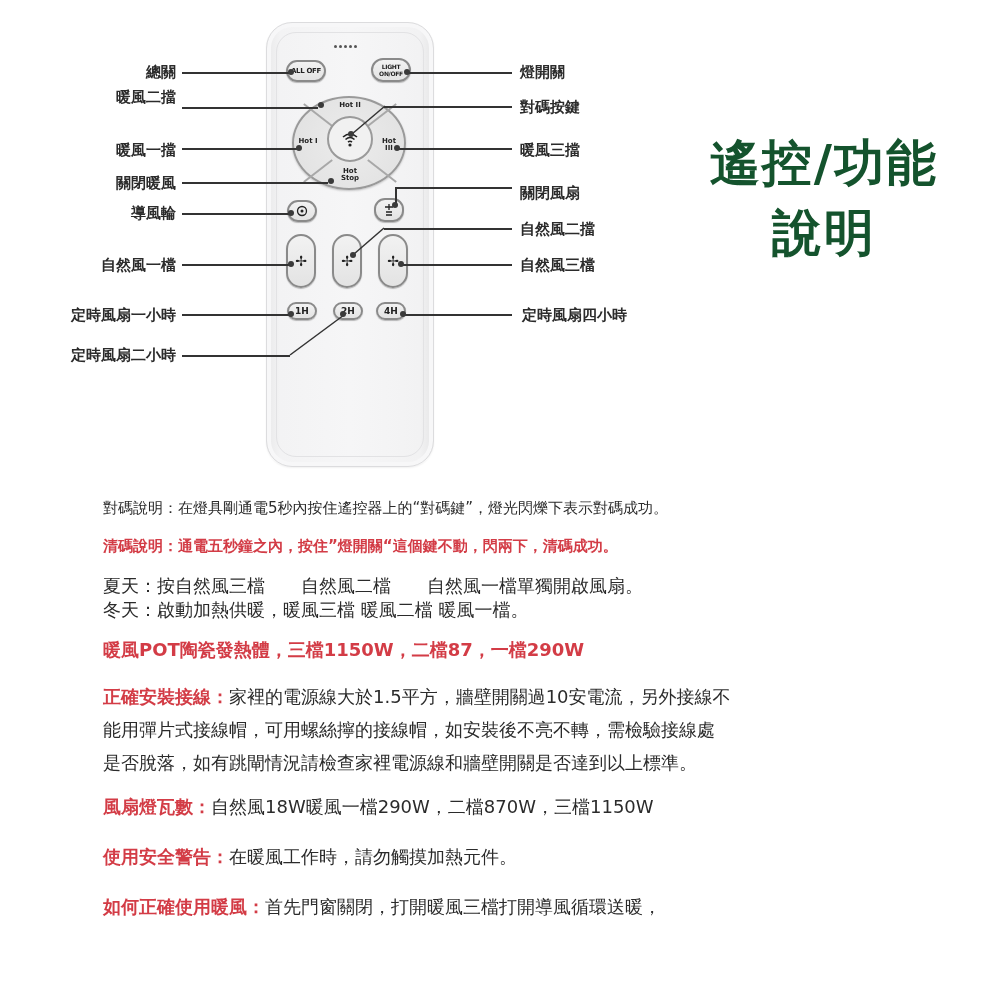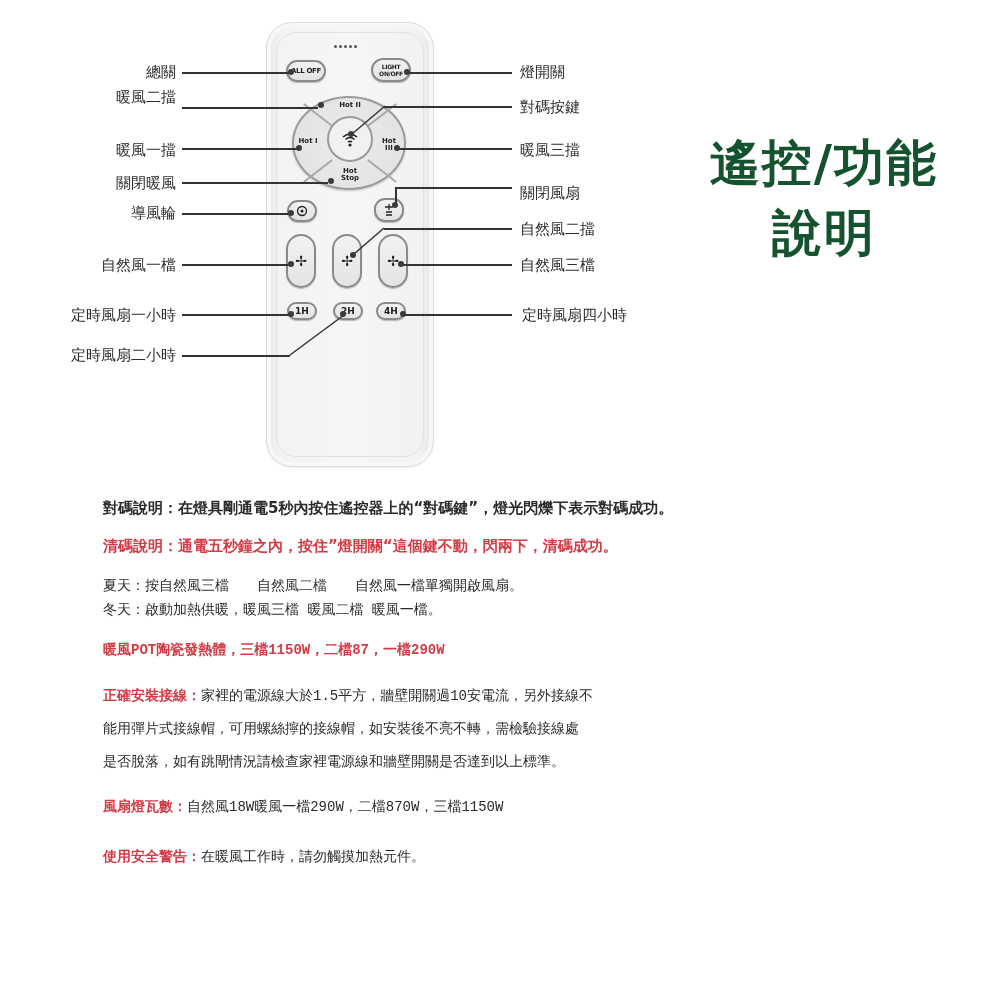--- a/index.html
+++ b/index.html
@@ -41,34 +41,34 @@
   .dpad-center {
     position: absolute; left: 327px; top: 116px; width: 46px; height: 46px;
     border-radius: 50%; border: 2px solid #9a9a9a; background: #f1f1f1;
     display: flex; align-items: center; justify-content: center;
   }
   .dpad-label { position: absolute; font-size: 7px; font-weight: bold; color: #222; text-align: center; line-height: 7px; }
 
   .fan-btn { position: absolute; width: 30px; height: 54px; border-radius: 15px; }
 
   
-  .lbl { position: absolute; font-size: 15px; color: #2b2b2b; white-space: nowrap; line-height: 18px; }
+  .lbl { position: absolute; font-size: 15px; color: #2b2b2b; white-space: nowrap; line-height: 18px; font-weight: bold; }
   .lbl.left { text-align: right; }
   .line { position: absolute; height: 1.5px; background: #333; }
   .dot { position: absolute; width: 6px; height: 6px; border-radius: 50%; background: #3a3a3a; }
 
   
   .title {
     position: absolute; left: 664px; top: 128px; width: 320px; text-align: center;
     font-size: 50px; font-weight: bold; color: #14532d; line-height: 70px; letter-spacing: 2px;
   }
 
   
   .para { position: absolute; left: 103px; font-size: 15px; line-height: 22px; color: #2b2b2b; white-space: nowrap; }
-  .para.big { font-size: 14px; line-height: 26px; font-family: Liberation Mono, monospace; }
+  .para.big { font-size: 18px; line-height: 26px; }
   .red { color: #d33c46; font-weight: bold; }
 </style>
 </head>
 <body>
 
 <div class="remote"></div>
 <div class="remote-inner"></div>
 <div class="led-dots">
     <span></span>
     <span></span>
@@ -201,21 +201,21 @@
 
 <div class="lbl" style="left:522px;top:306px;">定時風扇四小時</div>
 <div class="line" style="left:404px;top:314px;width:108px;"></div>
 <div class="dot" style="left:400px;top:311px;"></div>
 
 <div class="title">
   <div>遙控/功能</div>
   <div>說明</div>
 </div>
 
-<div class="para" style="top:497px;font-weight:bold;">對碼說明：在燈具剛通電5秒內按住遙控器上的“對碼鍵”，燈光閃爍下表示對碼成功。</div>
+<div class="para" style="top:497px;">對碼說明：在燈具剛通電5秒內按住遙控器上的“對碼鍵”，燈光閃爍下表示對碼成功。</div>
 <div class="para red" style="top:535px;font-weight:bold;">清碼說明：通電五秒鐘之內，按住”燈開關“這個鍵不動，閃兩下，清碼成功。</div>
 
 <div class="para big" style="top:574px;line-height:24px;">夏天：按自然風三檔　　自然風二檔　　自然風一檔單獨開啟風扇。</div>
 <div class="para big" style="top:598px;line-height:24px;">冬天：啟動加熱供暖，暖風三檔  暖風二檔  暖風一檔。</div>
 
 <div class="para big red" style="top:637px;">暖風POT陶瓷發熱體，三檔1150W，二檔87，一檔290W</div>
 
 <div class="para big" style="top:680px;line-height:33px;">
   <div><span class="red">正確安裝接線：</span><span>家裡的電源線大於1.5平方，牆壁開關過10安電流，另外接線不</span></div>
   <div>能用彈片式接線帽，可用螺絲擰的接線帽，如安裝後不亮不轉，需檢驗接線處</div>
@@ -224,13 +224,14 @@
 
 <div class="para big" style="top:794px;">
   <span class="red">風扇燈瓦數：</span><span>自然風18W暖風一檔290W，二檔870W，三檔1150W</span>
 </div>
 
 <div class="para big" style="top:844px;">
   <span class="red">使用安全警告：</span><span>在暖風工作時，請勿觸摸加熱元件。</span>
 </div>
 
 <div class="para big" style="top:890px;line-height:34px;">
+  <div><span class="red">如何正確使用暖風：</span><span>首先門窗關閉，打開暖風三檔打開導風循環送暖，</span></div>
 </div>
 
 </body></html>

